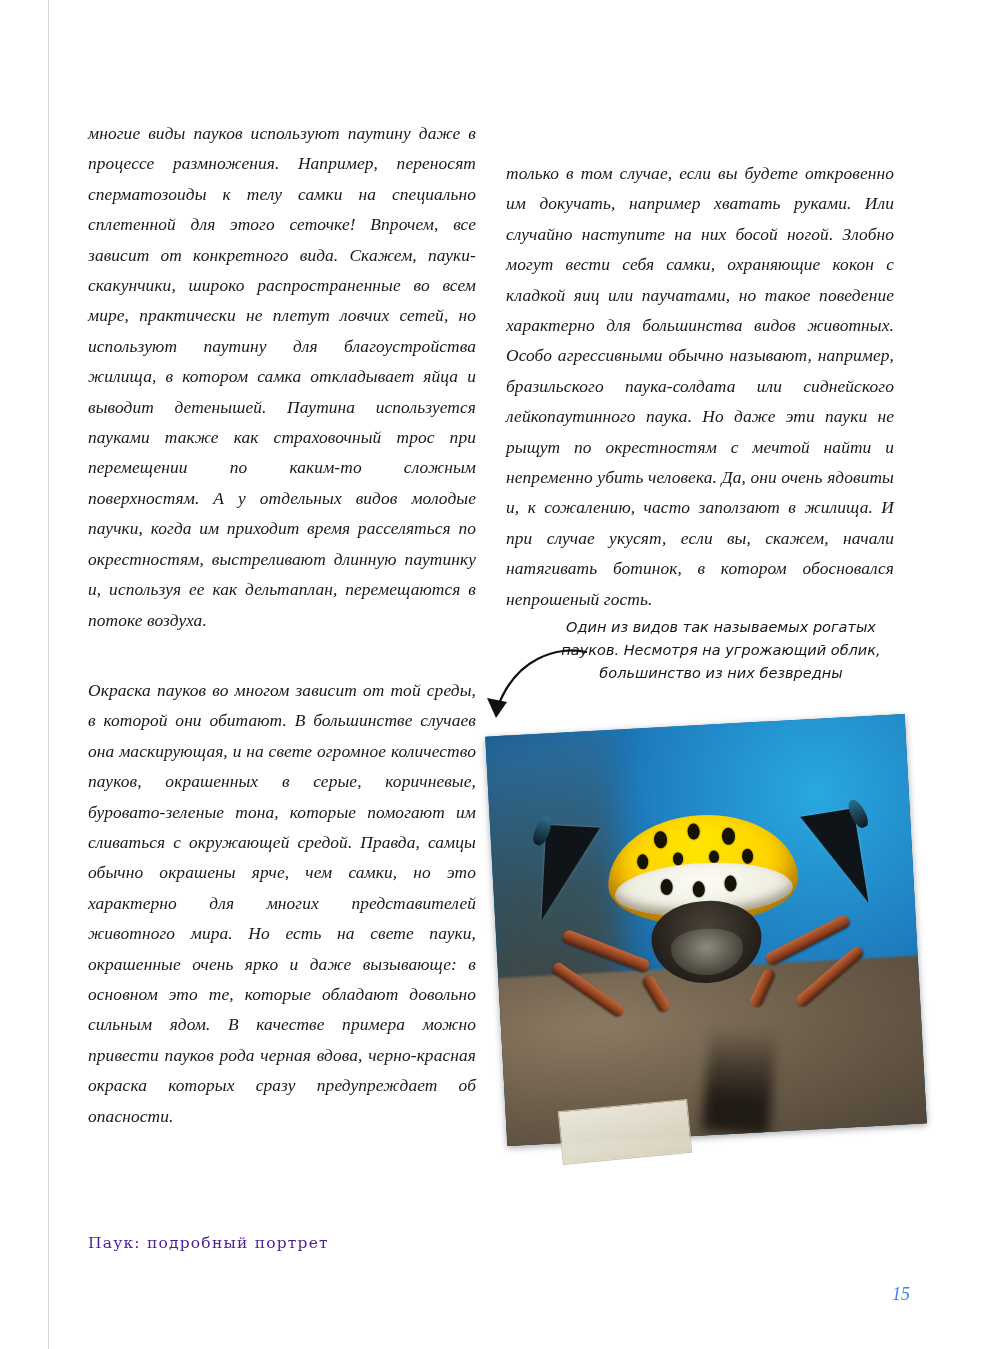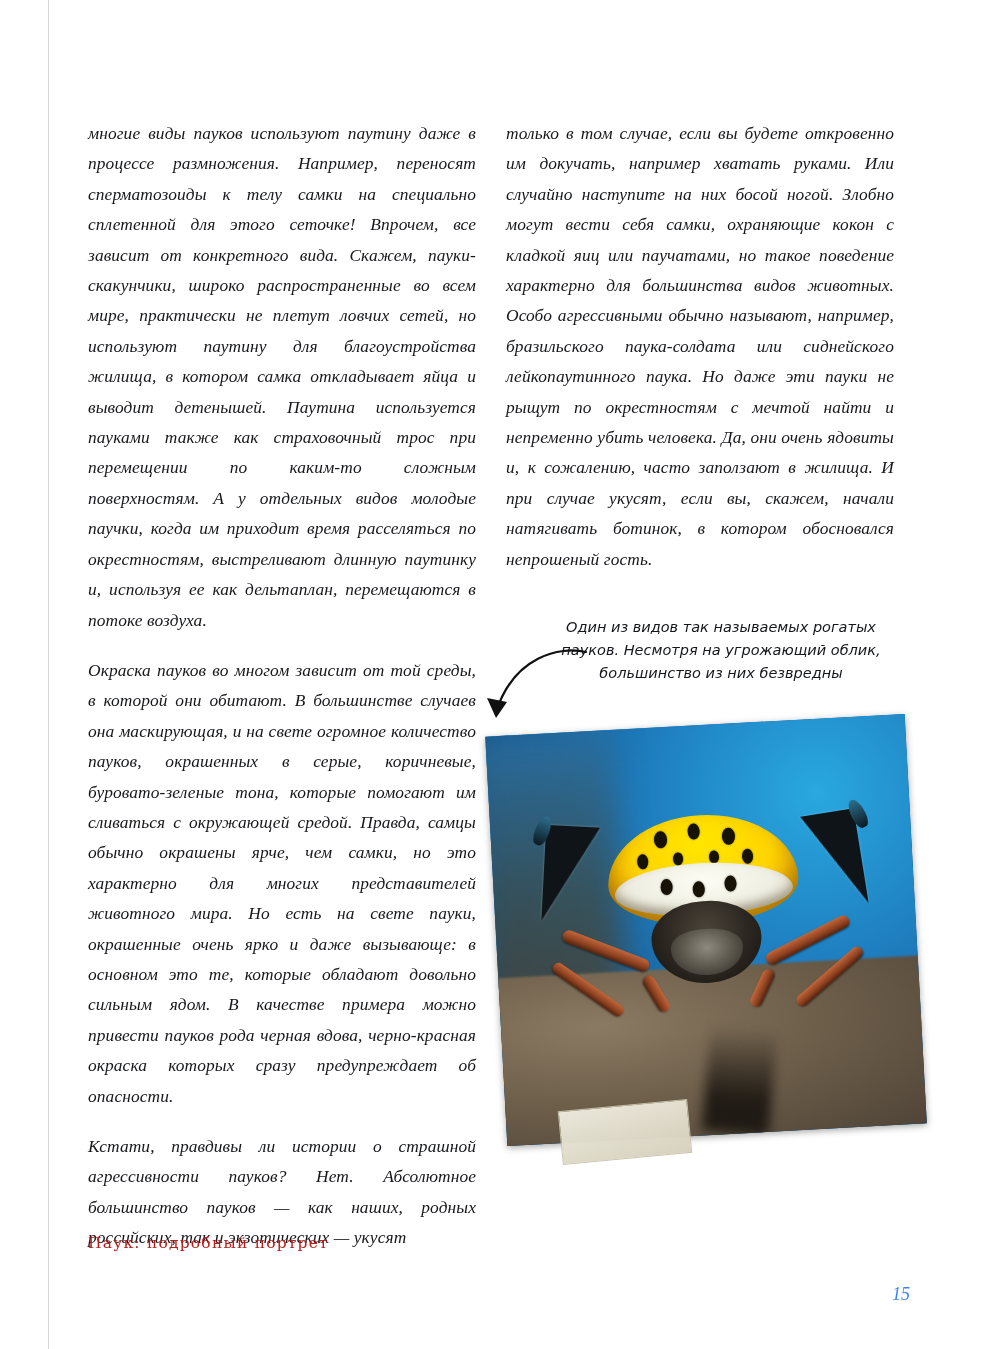--- a/index.html
+++ b/index.html
@@ -45,21 +45,21 @@
   p.body {
     margin: 0 0 20px 0;
     font-size: 17.4px;
     line-height: 30.4px;
     text-align: justify;
     text-justify: inter-word;
     hyphens: manual;
     color: #16171a;
     letter-spacing: 0.1px;
   }
-  p.body:last-child { margin-bottom: 0; }
+  p.body:last-child { margin-bottom: 0; margin-top: 40px; }
 
   
   .photo-wrap {
     position: absolute;
     left: 404px;
     top: 597px;
     width: 436px;
     height: 580px;
   }
   .photo {
@@ -235,21 +235,21 @@
   }
 
   
   .footer-title {
     position: absolute;
     left: 88px;
     top: 1234px;
     font-family: "DejaVu Serif", serif;
     font-size: 15.5px;
     letter-spacing: 1.2px;
-    color: #b91c1c;
+    color: #4c1d95;
   }
   .footer-page {
     position: absolute;
     right: 90px;
     top: 1284px;
     font-family: "Liberation Serif", serif;
     font-style: italic;
     font-size: 18px;
     color: #3b82f6;
   }
@@ -259,21 +259,20 @@
 
 <div class="page">
 
   <div class="vrule"></div>
 
   <div class="content">
 
     <div class="col col-left">
       <p class="body">многие виды пауков используют паутину даже в процессе размножения. Например, переносят сперматозоиды к телу самки на специально сплетенной для этого сеточке! Впрочем, все зависит от конкретного вида. Скажем, пауки-скакунчики, широко распространенные во всем мире, практически не плетут ловчих сетей, но используют паутину для благоустройства жилища, в котором самка откладывает яйца и выводит детенышей. Паутина используется пауками также как страховочный трос при перемещении по каким-то сложным поверхностям. А у отдельных видов молодые паучки, когда им приходит время расселяться по окрестностям, выстреливают длинную паутинку и, используя ее как дельтаплан, перемещаются в потоке воздуха.</p>
       <p class="body">Окраска пауков во многом зависит от той среды, в которой они обитают. В большинстве случаев она маскирующая, и на свете огромное количество пауков, окрашенных в серые, коричневые, буровато-зеленые тона, которые помогают им сливаться с окружающей средой. Правда, самцы обычно окрашены ярче, чем самки, но это характерно для многих представителей животного мира. Но есть на свете пауки, окрашенные очень ярко и даже вызывающе: в основном это те, которые обладают довольно сильным ядом. В качестве примера можно привести пауков рода черная вдова, черно-красная окраска которых сразу предупреждает об опасности.</p>
-      <p class="body">Кстати, правдивы ли истории о страшной агрессивности пауков? Нет. Абсолютное большинство пауков — как наших, родных российских, так и экзотических — укусят</p>
     </div>
 
     <div class="col col-right">
       <p class="body">только в том случае, если вы будете откровенно им докучать, например хватать руками. Или случайно наступите на них босой ногой. Злобно могут вести себя самки, охраняющие кокон с кладкой яиц или паучатами, но такое поведение характерно для большинства видов животных. Особо агрессивными обычно называют, например, бразильского паука-солдата или сиднейского лейкопаутинного паука. Но даже эти пауки не рыщут по окрестностям с мечтой найти и непременно убить человека. Да, они очень ядовиты и, к сожалению, часто заползают в жилища. И при случае укусят, если вы, скажем, начали натягивать ботинок, в котором обосновался непрошеный гость.</p>
     </div>
 
   </div>
 
   <div class="caption">Один из видов так называемых рогатых пауков. Несмотря на угрожающий облик, большинство из них безвредны</div>
 

